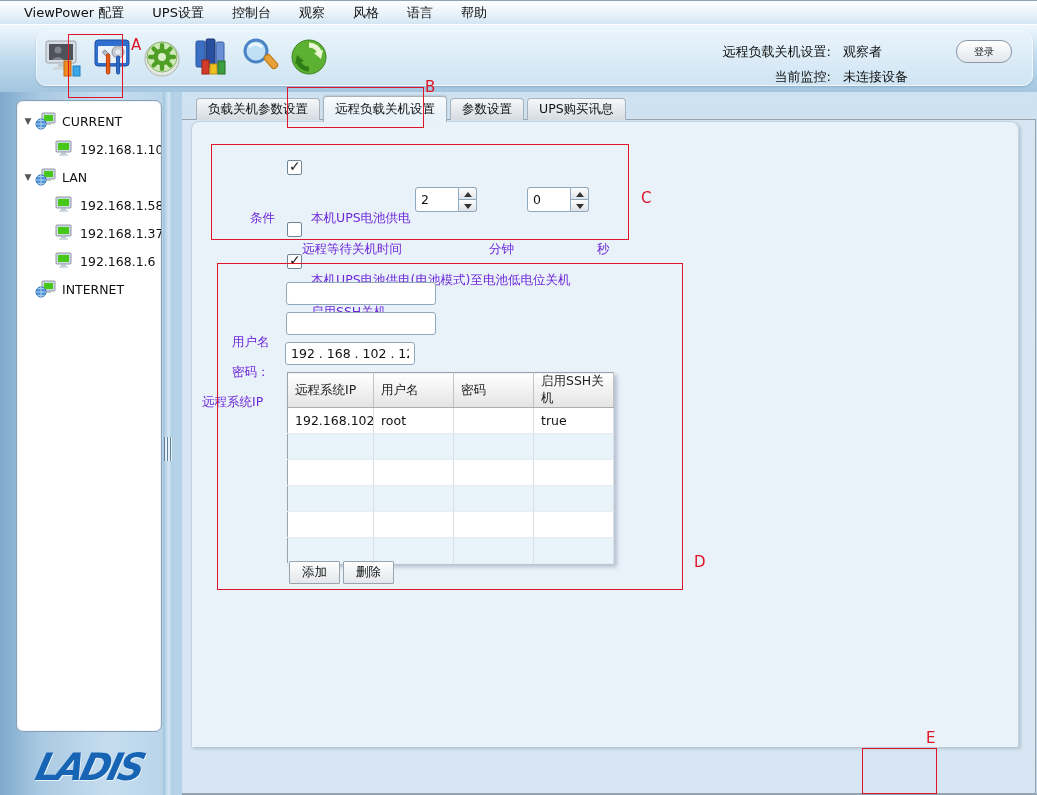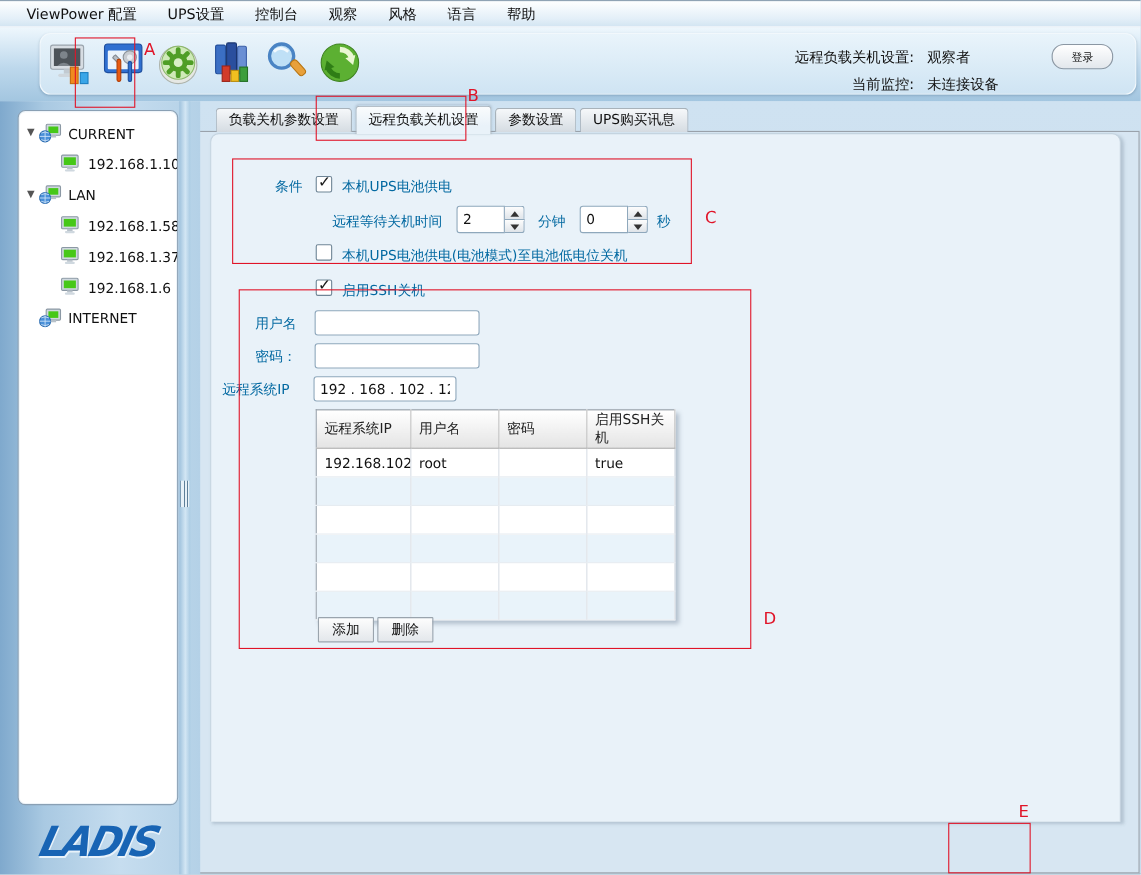--- a/index.html
+++ b/index.html
@@ -70,21 +70,21 @@
     border-bottom:none; border-radius:4px 4px 0 0; margin-right:3px; cursor:pointer; }
   .tab.selected { height:26px; background:linear-gradient(#fafcfd,#e9f2f9 70%,#e9f2f9);
     position:relative; z-index:5; box-shadow:0 -1px 2px rgba(120,140,160,.3); }
 
   
   .contentpanel { position:absolute; left:11px; top:1px; width:828px; height:626px;
     background:#e9f2f9; border:1px solid #c3d2de; border-bottom:none;
     border-radius:8px 8px 0 0;
     box-shadow:2px 2px 3px rgba(100,120,140,.30); z-index:2; }
 
-  .flabel { position:absolute; font-size:12.5px; color:#0369a1; white-space:nowrap; }
+  .flabel { position:absolute; font-size:12.5px; color:#6d28d9; white-space:nowrap;margin-top:48px; }
 
   .checkbox { position:absolute; width:15px; height:15px; background:#fff;
     border:1px solid #6f8596; border-radius:2px; cursor:pointer; }
   .checkbox.checked::after { content:"✓"; position:absolute; left:1px; top:-3px;
     font-size:14px; font-weight:bold; color:#1a1a1a; }
 
   .txtinput { position:absolute; height:23px; background:#fff; border:1px solid #8fa8bc;
     border-radius:3px; font-size:12.5px; color:#111; padding:0 5px;
     font-family:"DejaVu Sans","Liberation Sans",sans-serif; }
 

